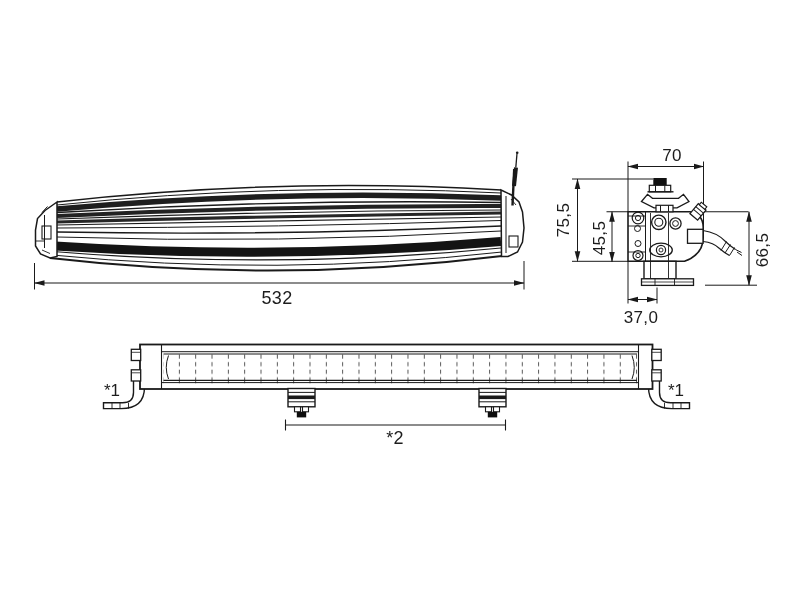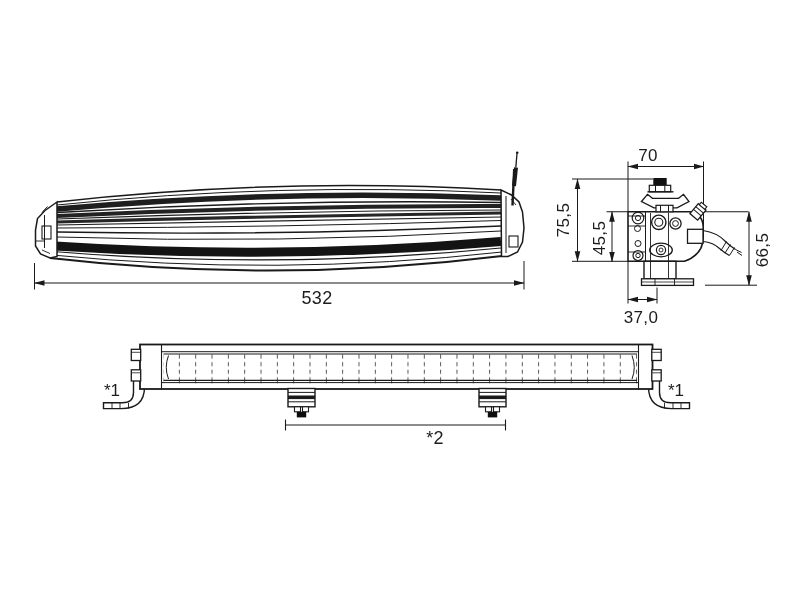--- a/index.html
+++ b/index.html
@@ -5,21 +5,21 @@
   html,body{margin:0;padding:0;background:#ffffff;}
   .stage{
     position:relative;width:800px;height:600px;background:#ffffff;overflow:hidden;
     font-family:"Liberation Sans", sans-serif;
   }
   .stage svg{position:absolute;left:0;top:0;}
   .dim-label{
     position:absolute;color:#1c1c1c;font-size:17px;line-height:1;white-space:nowrap;
     transform:translate(-50%,-50%);letter-spacing:.3px;
   }
-  .dim-label.big{font-size:18px;margin-left:40px;}
+  .dim-label.big{font-size:18px;}
   .dim-label.vert{transform:translate(-50%,-50%) rotate(-90deg);}
   .note-label{
     position:absolute;color:#1c1c1c;font-size:17px;line-height:1;white-space:nowrap;
     transform:translate(-50%,-50%);
   }
 </style>
 </head>
 <body>
 
 <div class="stage">
@@ -208,21 +208,21 @@
     <g>
       <line x1="285.5" y1="419.5" x2="285.5" y2="430.5" stroke-width="1.1"></line>
       <line x1="505.5" y1="419.5" x2="505.5" y2="430.5" stroke-width="1.1"></line>
       <line x1="285.5" y1="425" x2="505.5" y2="425" stroke-width="1.1"></line>
     </g>
   </g>
 </svg>
 
 <div class="dim-label big" style="left:277px;top:298px;">532</div>
 
-<div class="dim-label" style="left:648px;top:155px;">70</div>
+<div class="dim-label" style="left:672px;top:155px;">70</div>
 
 <div class="dim-label vert" style="left:563px;top:220px;">75,5</div>
 
 <div class="dim-label vert" style="left:599px;top:238px;">45,5</div>
 
 <div class="dim-label vert" style="left:762px;top:250px;">66,5</div>
 
 <div class="dim-label" style="left:641px;top:317px;">37,0</div>
 
 <div class="note-label" style="left:112px;top:390px;">*1</div>

